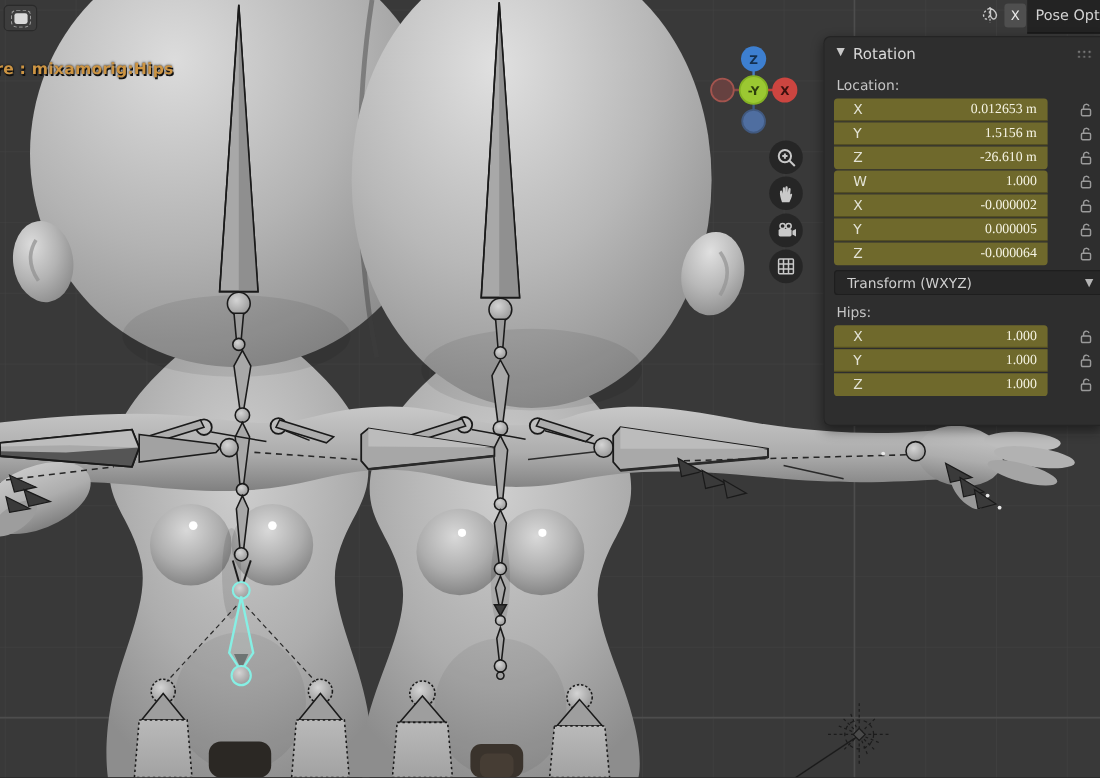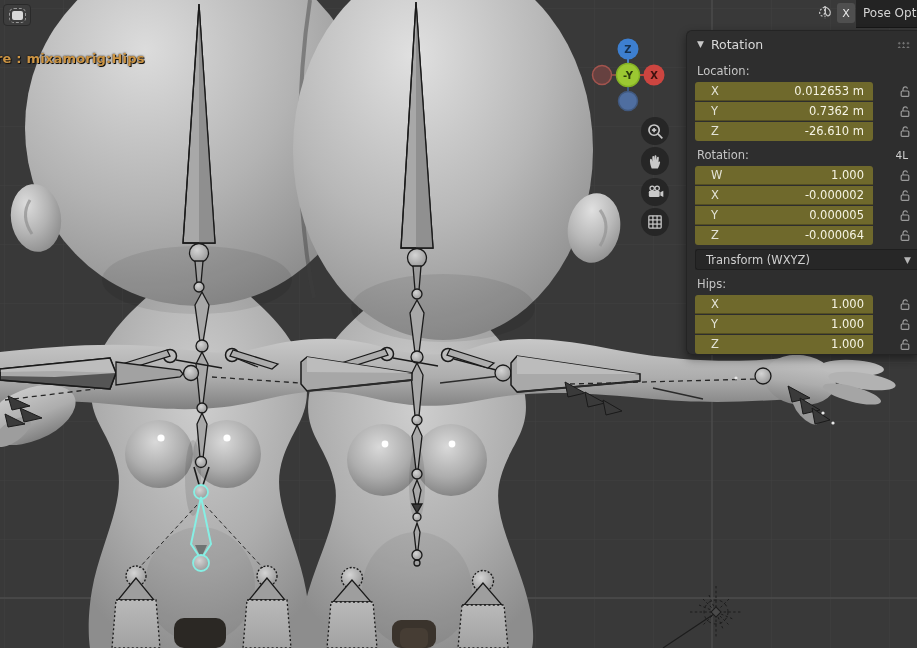--- a/index.html
+++ b/index.html
@@ -37,21 +37,21 @@
   .sec-label{display:flex;align-items:center;margin:7px 8px 3px 10px;font-size:11.5px;color:#c5c5c5;}
   .sec-label .badge{margin-left:auto;font-size:10.5px;color:#d0d0d0;padding-right:2px;}
   .grp{margin-left:8px;}
   .frow{display:flex;align-items:center;height:20px;}
   .field{width:178px;height:19px;background:#6f692c;display:flex;align-items:center;
          font-size:11.5px;box-shadow:inset 0 -1px 0 rgba(0,0,0,.25);}
   .frow:first-child .field{border-radius:3px 3px 0 0;}
   .frow:last-child .field{border-radius:0 0 3px 3px;box-shadow:none;}
   .frow:only-child .field{border-radius:3px;}
   .field .ax{color:#e3e3d6;margin-left:16px;}
-  .field .val{margin-left:auto;margin-right:9px;color:#f6f4e4;}
+  .field .val{margin-left:auto;margin-right:9px;color:#f6f4e4;font-family:Liberation Serif, serif;}
   .lockwrap{margin-left:auto;margin-right:7px;display:flex;}
   .dropdown{margin:4px 0 0 8px;width:223px;height:19px;background:#272727;border:1px solid #1e1e1e;
             border-radius:3px 0 0 3px;border-right:none;display:flex;align-items:center;font-size:11.5px;color:#cfcfcf;}
   .dropdown .dtext{margin-left:10px;}
   .dropdown .dchev{margin-left:auto;margin-right:8px;font-size:9px;color:#b5b5b5;}
 </style>
 </head>
 <body>
 
 <div class="stage">
@@ -361,21 +361,21 @@
         <span class="lockwrap">
             <svg width="12" height="13" viewBox="0 0 12 13" fill="none" stroke="#9a9a9a" stroke-width="1.2">
               <path d="M4,6 V4.1 A2.3,2.3 0 0 1 8.5,3.6"></path>
               <rect x="2.2" y="6" width="7.6" height="5.4" rx="1"></rect>
             </svg>
           </span>
       </div>
       <div class="frow">
         <div class="field">
           <span class="ax">Y</span>
-          <span class="val">0.7362 m</span>
+          <span class="val">1.5156 m</span>
         </div>
         <span class="lockwrap">
             <svg width="12" height="13" viewBox="0 0 12 13" fill="none" stroke="#9a9a9a" stroke-width="1.2">
               <path d="M4,6 V4.1 A2.3,2.3 0 0 1 8.5,3.6"></path>
               <rect x="2.2" y="6" width="7.6" height="5.4" rx="1"></rect>
             </svg>
           </span>
       </div>
       <div class="frow">
         <div class="field">
@@ -384,24 +384,20 @@
         </div>
         <span class="lockwrap">
             <svg width="12" height="13" viewBox="0 0 12 13" fill="none" stroke="#9a9a9a" stroke-width="1.2">
               <path d="M4,6 V4.1 A2.3,2.3 0 0 1 8.5,3.6"></path>
               <rect x="2.2" y="6" width="7.6" height="5.4" rx="1"></rect>
             </svg>
           </span>
       </div>
     </div>
 
-    <div class="sec-label">
-      <span>Rotation:</span>
-      <span class="badge">4L</span>
-    </div>
     <div class="grp">
       <div class="frow">
         <div class="field">
           <span class="ax">W</span>
           <span class="val">1.000</span>
         </div>
         <span class="lockwrap">
             <svg width="12" height="13" viewBox="0 0 12 13" fill="none" stroke="#9a9a9a" stroke-width="1.2">
               <path d="M4,6 V4.1 A2.3,2.3 0 0 1 8.5,3.6"></path>
               <rect x="2.2" y="6" width="7.6" height="5.4" rx="1"></rect>

